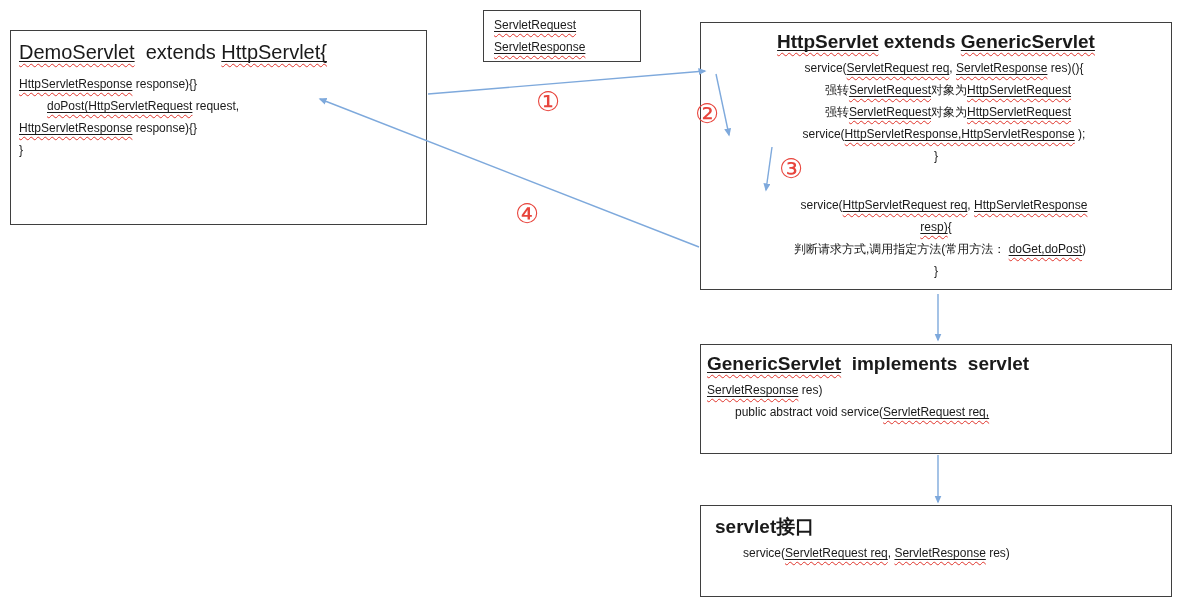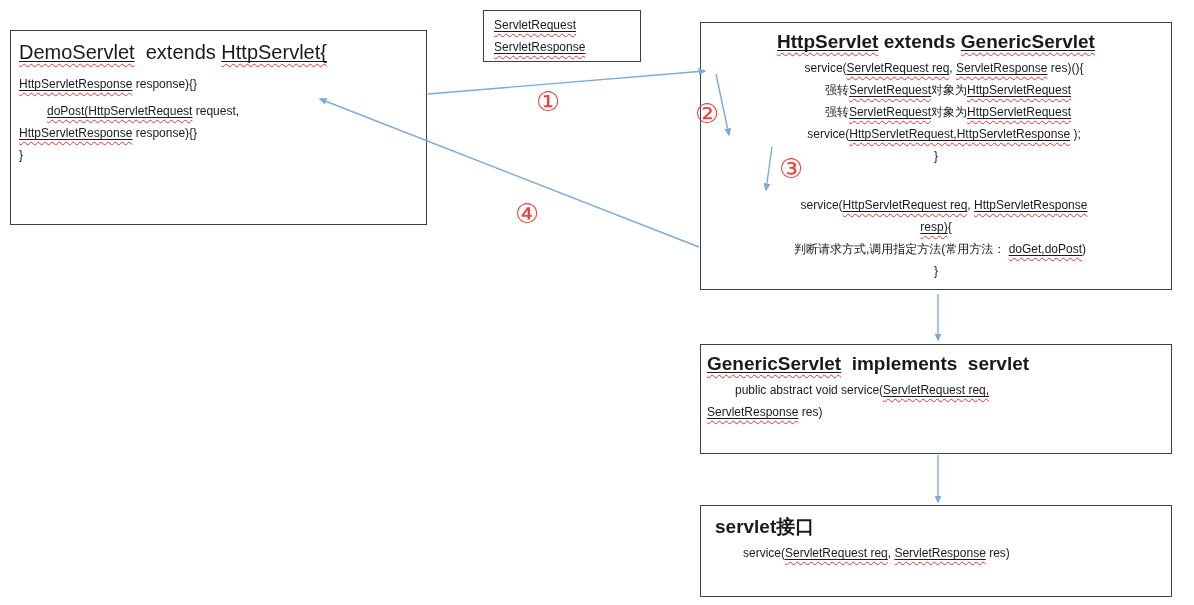--- a/index.html
+++ b/index.html
@@ -18,21 +18,21 @@
   .t2{font-size:19px;line-height:26px;font-weight:bold;margin-bottom:2px;}
   .b{font-weight:normal;}
   .u{text-decoration:underline;text-decoration-color:var(--c-text);text-decoration-thickness:1px;
      text-underline-offset:2px;text-decoration-skip-ink:none;}
   .sq{text-decoration:underline;text-decoration-style:wavy;text-decoration-color:var(--c-squiggle);
      text-decoration-thickness:1px;text-underline-offset:4px;text-decoration-skip-ink:none;}
   .ind1{padding-left:28px;}   
   .ind2{padding-left:16px;}   
   .ind3{padding-left:24px;}   
   .ind4{padding-left:8px;}    
-  .mt{margin-top:5px;}
+  .mt{}
   .gap{margin-top:27px;}
   #demo-box{left:10px;top:30px;width:417px;height:195px;padding:8px 8px;}
   #params-box{left:483px;top:10px;width:158px;height:52px;padding:3px 10px;}
   #http-box{left:700px;top:22px;width:472px;height:268px;padding:6px 6px;text-align:center;}
   #generic-box{left:700px;top:344px;width:472px;height:110px;padding:6px 6px;}
   #servlet-box{left:700px;top:505px;width:472px;height:92px;padding:8px 14px;}
   #arrow-layer{position:absolute;left:0;top:0;width:1194px;height:605px;z-index:2;pointer-events:none;}
   .arrow-line{stroke:var(--c-arrow);stroke-width:1.4;fill:none;}
   #ah path{fill:var(--c-arrow);}
   .step{position:absolute;z-index:3;color:var(--c-label);font-size:27px;line-height:1;
@@ -58,32 +58,32 @@
   <div id="params-box" class="box">
       <div class="line"><span class="sq"><span class="u">ServletRequest</span></span></div>
       <div class="line"><span class="sq"><span class="u">ServletResponse</span></span></div>
     </div>
 
   <div id="http-box" class="box">
       <div class="line t2"><span class="sq"><span class="u">HttpServlet</span></span><span class=""> extends </span><span class="sq"><span class="u">GenericServlet</span></span></div>
       <div class="line ind2"><span class="">service(</span><span class="sq"><span class="u">ServletRequest req</span></span><span class="">, </span><span class="sq"><span class="u">ServletResponse</span></span><span class=""> res)(){</span></div>
       <div class="line ind3"><span class="b">强转</span><span class="sq b"><span class="u">ServletRequest</span></span><span class="b">对象为</span><span class="sq b"><span class="u">HttpServletRequest</span></span></div>
       <div class="line ind3"><span class="b">强转</span><span class="sq b"><span class="u">ServletRequest</span></span><span class="b">对象为</span><span class="sq b"><span class="u">HttpServletRequest</span></span></div>
-      <div class="line ind2"><span class="">service(</span><span class="sq"><span class="u">HttpServletRequest,HttpServletResponse</span></span><span class=""> );</span></div>
+      <div class="line ind2"><span class="">service(</span><span class="sq"><span class="u">HttpServletResponse,HttpServletResponse</span></span><span class=""> );</span></div>
       <div class="line"><span class="">}</span></div>
       <div class="line ind2 gap"><span class="">service(</span><span class="sq"><span class="u">HttpServletRequest req</span></span><span class="">, </span><span class="sq"><span class="u">HttpServletResponse</span></span></div>
       <div class="line"><span class="sq"><span class="u">resp)</span></span><span class="">{</span></div>
       <div class="line ind4"><span class="">判断请求方式,调用指定方法(常用方法： </span><span class="sq"><span class="u">doGet,doPost</span></span><span class="">)</span></div>
       <div class="line"><span class="">}</span></div>
     </div>
 
   <div id="generic-box" class="box">
       <div class="line t2"><span class="sq"><span class="u">GenericServlet</span></span><span class="">  implements  servlet</span></div>
+      <div class="line"><span class="sq"><span class="u">ServletResponse</span></span><span class=""> res)</span></div>
       <div class="line ind1"><span class="">public abstract void service(</span><span class="sq"><span class="u">ServletRequest req,</span></span></div>
-      <div class="line"><span class="sq"><span class="u">ServletResponse</span></span><span class=""> res)</span></div>
     </div>
 
   <div id="servlet-box" class="box">
       <div class="line t2"><span class="">servlet接口</span></div>
       <div class="line ind1"><span class="">service(</span><span class="sq"><span class="u">ServletRequest req</span></span><span class="">, </span><span class="sq"><span class="u">ServletResponse</span></span><span class=""> res)</span></div>
     </div>
 
   <svg id="arrow-layer" viewBox="0 0 1194 605" xmlns="http://www.w3.org/2000/svg">
     <defs>
       <marker id="ah" markerWidth="9" markerHeight="8" refX="6.5" refY="3.5" orient="auto" markerUnits="userSpaceOnUse">

